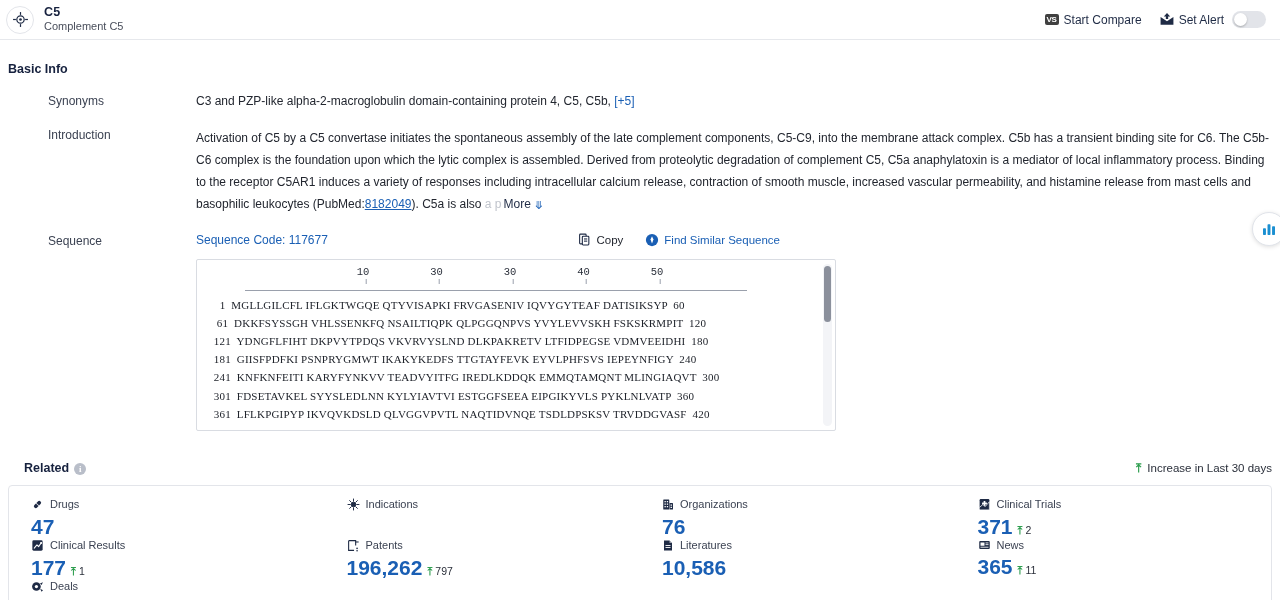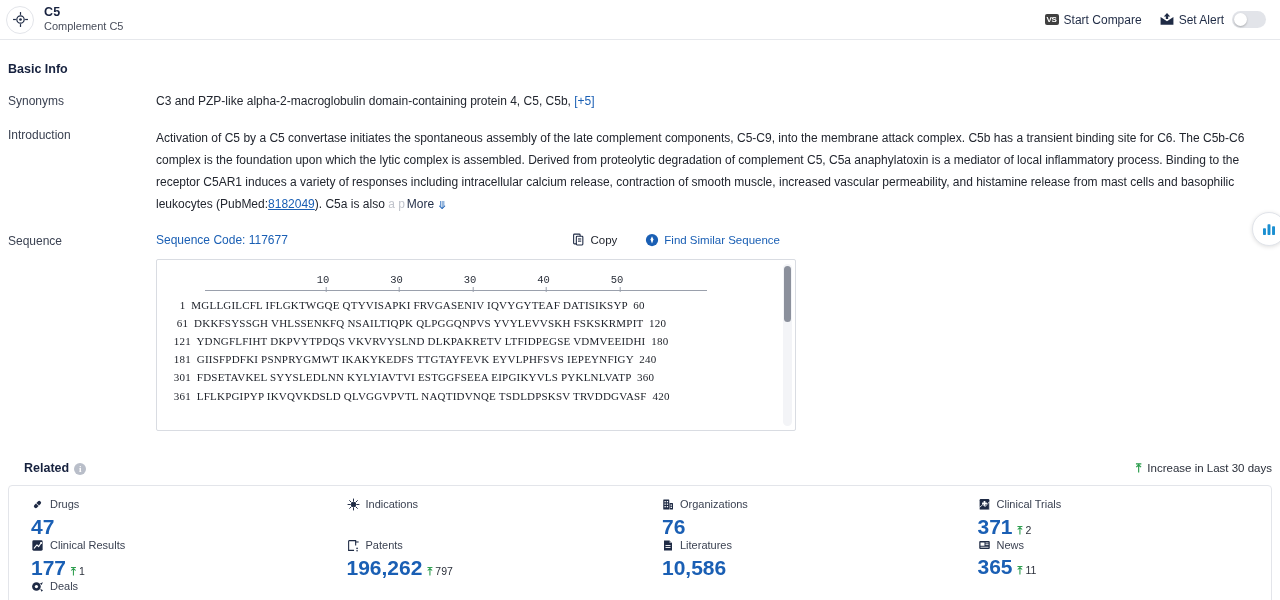--- a/index.html
+++ b/index.html
@@ -71,21 +71,21 @@
   .info-dot {
     width: 12px; height: 12px; border-radius: 50%;
     background: #b9bec9; color: #fff; font-size: 9px; font-weight: bold;
     display: inline-flex; align-items: center; justify-content: center;
     font-family: "Liberation Serif", serif;
   }
 
   .row { display: flex; margin-top: 17px; }
   .row-label {
     width: 148px; flex: 0 0 148px;
-    font-size: 12px; color: #3b4252; padding-top: 1px;
+    font-size: 12px; color: #3b4252; padding-top: 1px; margin-left: 40px;
   }
   .row-value { flex: 1; font-size: 12px; color: #22262f; }
 
   .syn-list { line-height: 1.4; }
   .plus-more { color: #1a5fb4; cursor: pointer; }
 
   .intro-text {
     line-height: 1.85;
     max-width: 1118px;
     position: relative;
@@ -101,21 +101,21 @@
     display: inline-block; color: #1a5fb4; font-size: 11px;
     transform: translateY(1px);
   }
 
   
   .seq-head {
     display: flex; align-items: center;
     font-size: 12px;
   }
   .seq-code { color: #1a5fb4; cursor: pointer; }
-  .seq-tools { margin-left: auto; display: flex; align-items: center; gap: 28px; padding-right: 492px;}
+  .seq-tools { margin-left: auto; display: flex; align-items: center; gap: 22px; padding-right: 492px;}
   .seq-tool { display: flex; align-items: center; gap: 5px; cursor: pointer; font-size: 11.5px; }
   .seq-tool.blue { color: #1a5fb4; }
 
   .seq-box {
     margin-top: 12px;
     width: 640px;
     height: 172px;
     border: 1px solid #d9dce2;
     border-radius: 2px;
     background: #fff;
@@ -130,21 +130,21 @@
     width: 480px;
     font-family: "Liberation Mono", monospace;
     font-size: 10.5px;
     color: #2a2f3a;
   }
   .ruler .rline {
     position: absolute; left: -38px; right: 16px; bottom: 5px;
     border-bottom: 1px solid #9aa0ac;
   }
   .ruler .tick {
-    position: absolute; bottom: 4px;
+    position: absolute; bottom: 12px;
     transform: translateX(-50%);
     text-align: center;
   }
   .ruler .tick span { display: block; }
   .ruler .tick i {
     display: block; width: 1px; height: 5px; background: #9aa0ac;
     margin: 1px auto 0; position: relative; left: 3px;
   }
   .seq-rows {
     font-family: "Liberation Mono", monospace;
@@ -330,20 +330,21 @@
               <div class="tick" style="left: 374px;">
                 <span>50</span>
                 <i></i>
               </div>
             </div>
           <div class="seq-rows">
               <div class="seq-row">     1  MGLLGILCFL IFLGKTWGQE QTYVISAPKI FRVGASENIV IQVYGYTEAF DATISIKSYP  60</div>
               <div class="seq-row">    61  DKKFSYSSGH VHLSSENKFQ NSAILTIQPK QLPGGQNPVS YVYLEVVSKH FSKSKRMPIT  120</div>
               <div class="seq-row">   121  YDNGFLFIHT DKPVYTPDQS VKVRVYSLND DLKPAKRETV LTFIDPEGSE VDMVEEIDHI  180</div>
               <div class="seq-row">   181  GIISFPDFKI PSNPRYGMWT IKAKYKEDFS TTGTAYFEVK EYVLPHFSVS IEPEYNFIGY  240</div>
+              <div class="seq-row">   241  KNFKNFEITI KARYFYNKVV TEADVYITFG IREDLKDDQK EMMQTAMQNT MLINGIAQVT  300</div>
               <div class="seq-row">   301  FDSETAVKEL SYYSLEDLNN KYLYIAVTVI ESTGGFSEEA EIPGIKYVLS PYKLNLVATP  360</div>
               <div class="seq-row">   361  LFLKPGIPYP IKVQVKDSLD QLVGGVPVTL NAQTIDVNQE TSDLDPSKSV TRVDDGVASF  420</div>
             </div>
         </div>
         <div class="seq-scroll">
           <div class="thumb"></div>
         </div>
       </div>
     </div>
   </div>

